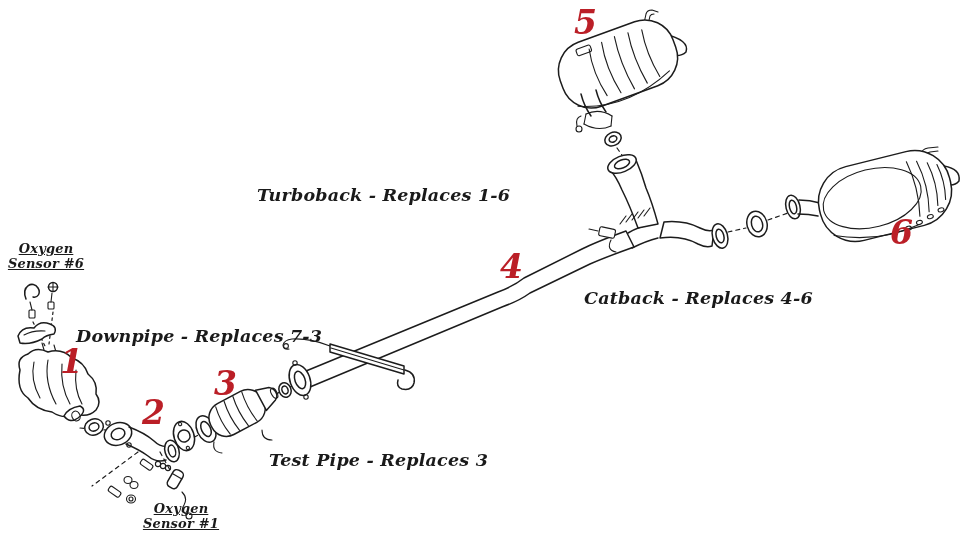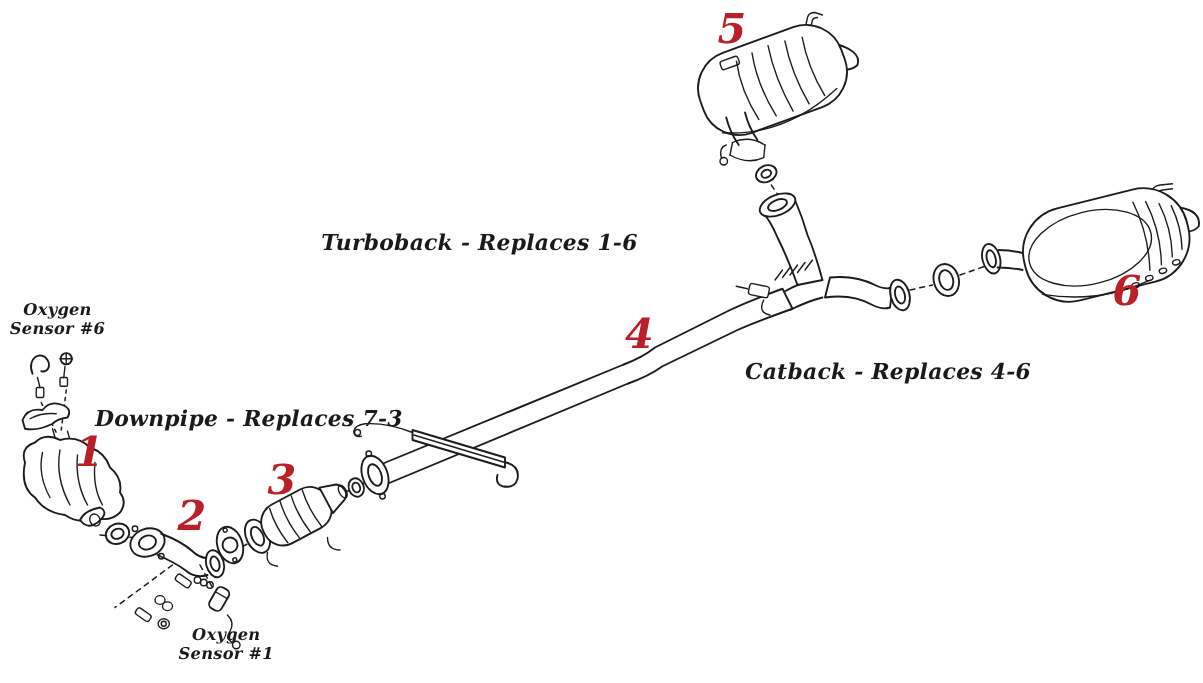--- a/index.html
+++ b/index.html
@@ -12,21 +12,21 @@
   .stage{
     position:relative;width:962px;height:546px;background:var(--bg);
     overflow:hidden;font-family:"DejaVu Serif", serif;
   }
   .stage svg{position:absolute;left:0;top:0;}
   .lbl{
     position:absolute;white-space:nowrap;color:var(--label);
     font-style:italic;font-weight:700;letter-spacing:.2px;
   }
   .kit-label{font-size:17.5px;}
-  .sensor-label{font-size:13px;line-height:15px;text-align:center;width:90px;}
+  .sensor-label{font-size:13px;line-height:15px;text-align:center;width:90px;text-decoration:underline;}
   .part-num{
     position:absolute;color:var(--accent);font-style:italic;font-weight:700;
     font-size:33px;line-height:30px;
   }
   
   .art path,.art rect,.art ellipse,.art circle,.art line{
     stroke:var(--line);stroke-width:1.5;fill:none;
     stroke-linecap:round;stroke-linejoin:round;
   }
   .art .fw{fill:#ffffff;}
@@ -256,22 +256,23 @@
 
   <div class="lbl sensor-label" style="left:136px;top:501px;">
     <div>Oxygen</div>
     <div>Sensor #1</div>
   </div>
 
   <div class="lbl kit-label" style="left:257px;top:185px;">Turboback - Replaces 1-6</div>
 
   <div class="lbl kit-label" style="left:76px;top:326px;">Downpipe - Replaces 7-3</div>
 
-
-  <div class="lbl kit-label" style="left:584px;top:288px;margin-left:12px;">Catback - Replaces 4-6</div>
+  <div class="lbl kit-label" style="left:269px;top:450px;">Test Pipe - Replaces 3</div>
+
+  <div class="lbl kit-label" style="left:584px;top:288px;">Catback - Replaces 4-6</div>
 
 
   <div class="part-num" style="left:60px;top:347px;">1</div>
   <div class="part-num" style="left:142px;top:398px;">2</div>
   <div class="part-num" style="left:214px;top:369px;">3</div>
   <div class="part-num" style="left:500px;top:252px;">4</div>
   <div class="part-num" style="left:574px;top:8px;">5</div>
   <div class="part-num" style="left:890px;top:218px;">6</div>
 
 </div>

